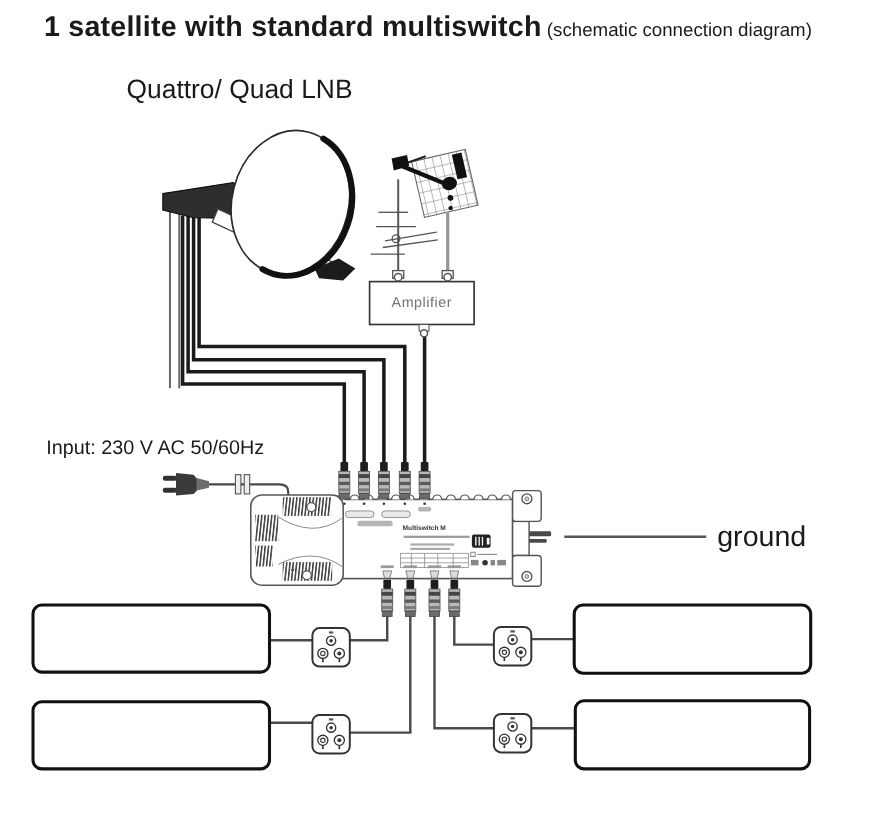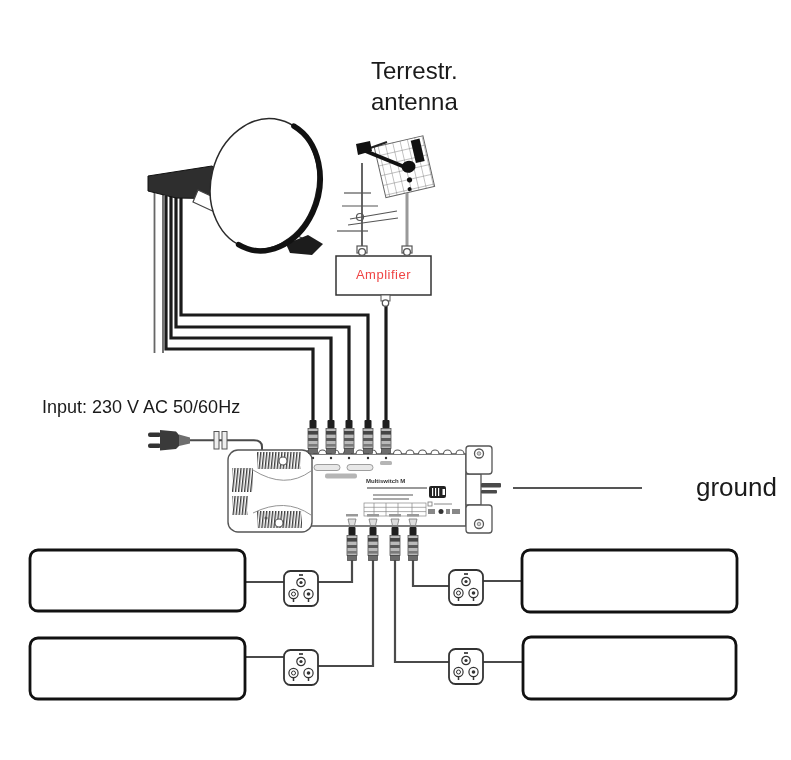--- a/index.html
+++ b/index.html
@@ -6,23 +6,23 @@
   .stage{
     position:relative;width:791px;height:760px;background:#ffffff;
     font-family:"Liberation Sans", sans-serif;color:#1a1a1a;overflow:hidden;
   }
   .stage svg{position:absolute;left:0;top:0;}
   .txt{position:absolute;white-space:nowrap;color:#1a1a1a;}
   .title{left:40px;top:9px;font-size:26px;font-weight:600;letter-spacing:.2px;}
   .title .note{font-size:17px;font-weight:400;letter-spacing:0;}
   .lnb{left:115px;top:68px;font-size:24px;}
   .terr{left:371px;top:55px;font-size:24px;line-height:31px;}
-  .amp{left:336px;top:267px;width:95px;text-align:center;font-size:13px;color:#ef4444;letter-spacing:.5px;}
+  .amp{left:336px;top:267px;width:95px;text-align:center;font-size:13px;color:#737373;letter-spacing:.5px;}
   .pin{left:42px;top:397px;font-size:18px;}
-  .gnd{left:652px;top:472px;font-size:26px;margin-left:44px;}
+  .gnd{left:652px;top:472px;font-size:26px;}
   .rout{left:192px;top:719px;font-size:25px;}
   .msprint{left:366px;top:478px;font-size:6px;font-weight:bold;color:#333;letter-spacing:0;}
 </style>
 </head>
 <body>
 
 <div class="stage">
 
 <svg width="791" height="760" viewBox="0 0 791 760">
   <defs>
@@ -247,29 +247,27 @@
   <use href="#socket" x="449" y="649"></use>
 
   <g fill="#fff" stroke="#111" stroke-width="2.8">
     <rect x="30" y="550" width="215" height="61" rx="8"></rect>
     <rect x="522" y="550" width="215" height="62" rx="8"></rect>
     <rect x="30" y="638" width="215" height="61" rx="8"></rect>
     <rect x="523" y="637" width="213" height="62" rx="8"></rect>
   </g>
 </svg>
 
-
-
-<div class="txt terr">
-  <div>Terrestr.</div>
-  <div>antenna</div>
+<div class="txt title"><span>1 satellite with standard multiswitch</span><span class="note"> (schematic connection diagram)</span></div>
+
+<div class="txt lnb">Quattro/ Quad LNB</div>
+
+
+<div class="txt amp">Amplifier</div>
+
+<div class="txt pin">Input: 230 V AC 50/60Hz</div>
+
+<div class="txt gnd">ground</div>
+
+<div class="txt msprint">Multiswitch M</div>
+
+
 </div>
 
-<div class="txt amp">Amplifier</div>
-
-<div class="txt pin">Input: 230 V AC 50/60Hz</div>
-
-<div class="txt gnd">ground</div>
-
-<div class="txt msprint">Multiswitch M</div>
-
-
-</div>
-
 </body></html>

